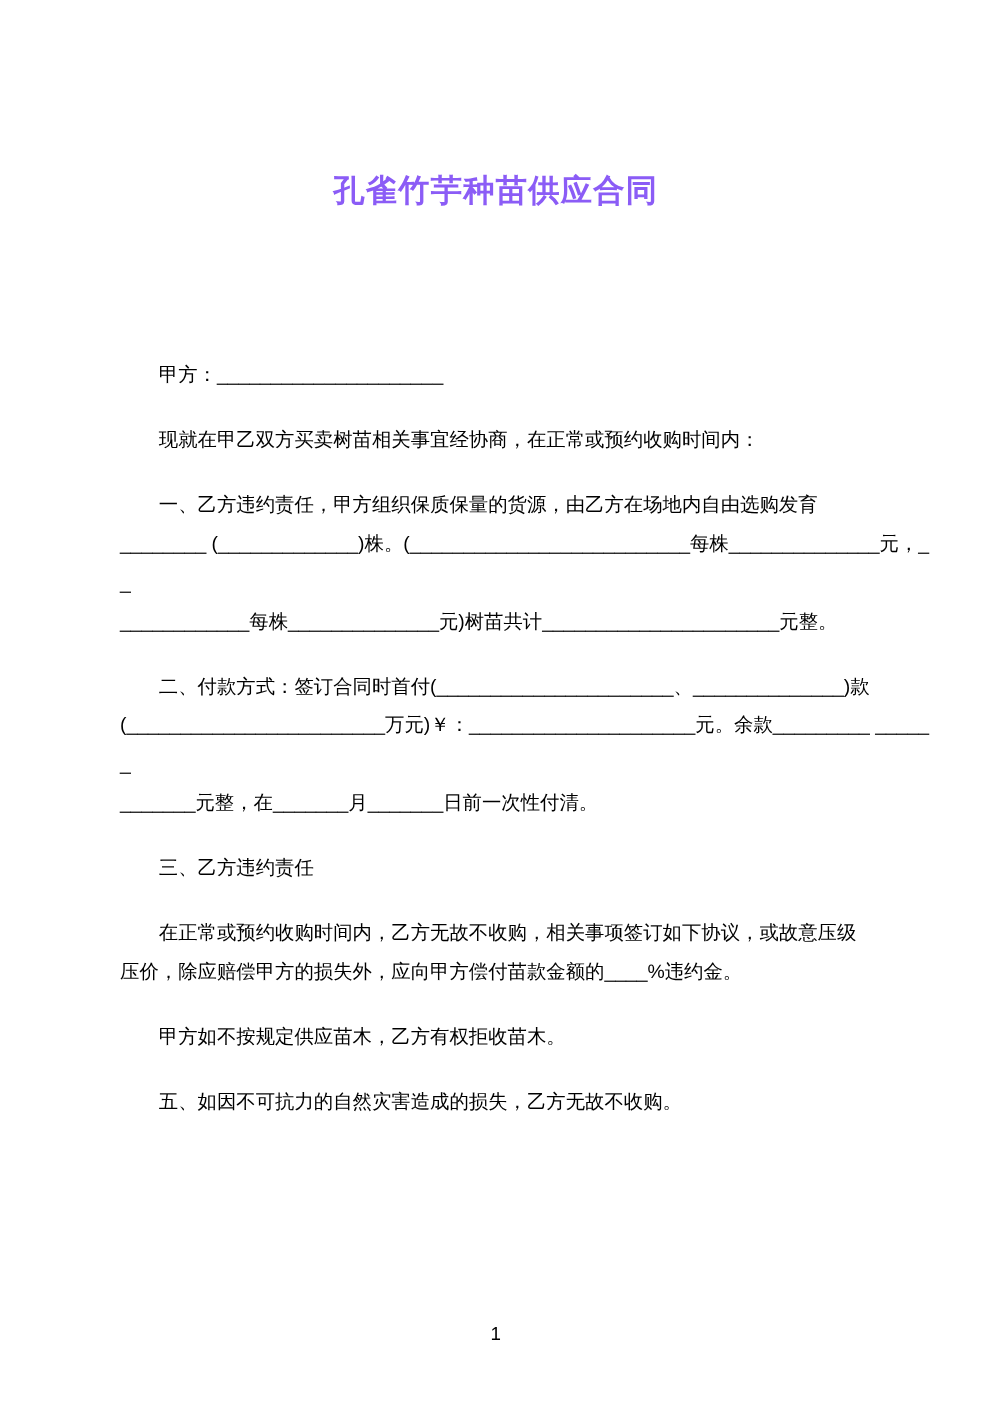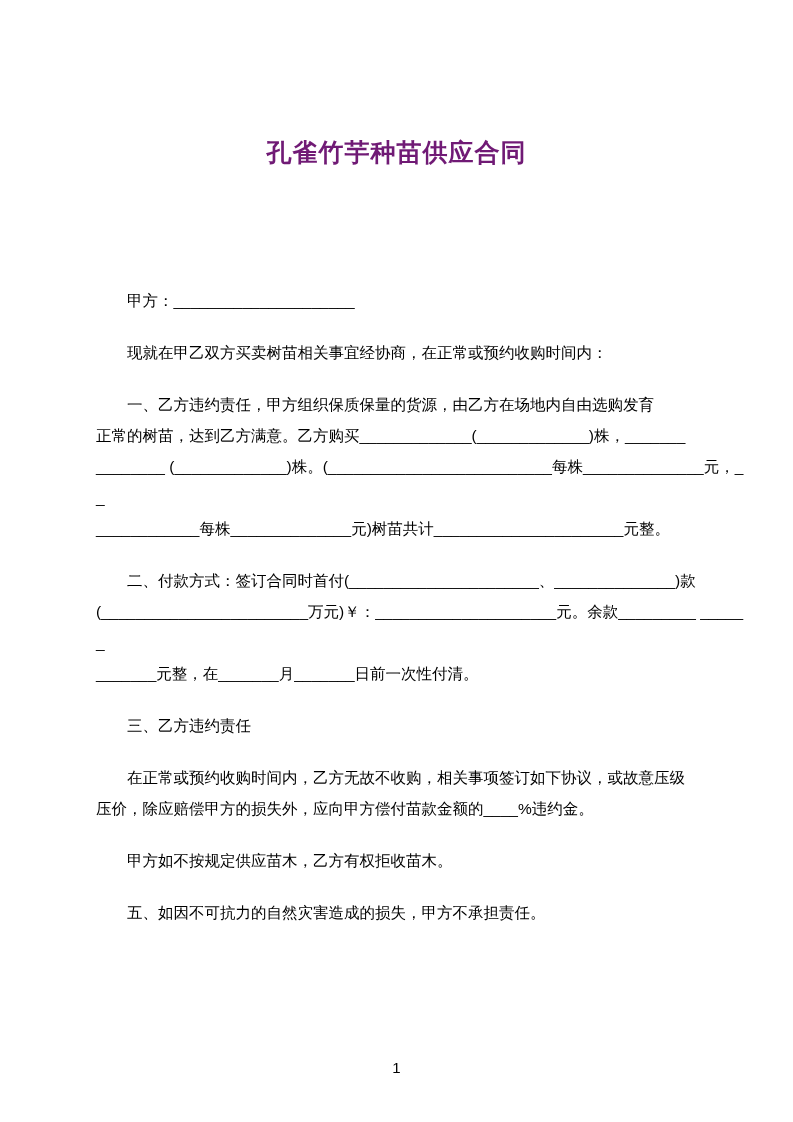--- a/index.html
+++ b/index.html
@@ -17,21 +17,21 @@
     font-family: "Liberation Sans", "DejaVu Sans", sans-serif;
     overflow: hidden;
   }
   .doc-title {
     margin: 0;
     padding-top: 136px;
     text-align: center;
     font-size: 25px;
     font-weight: bold;
     letter-spacing: 1px;
-    color: #701a75;
+    color: #8b5cf6;
   }
   .doc-body {
     padding: 116px 48px 0 96px;
     font-size: 15.5px;
     line-height: 31px;
   }
   .para {
     margin: 0 0 21px 0;
     padding: 0;
   }
@@ -66,21 +66,20 @@
       <span class="line indent">甲方：_____________________</span>
     </p>
 
 
     <p class="para">
       <span class="line indent">现就在甲乙双方买卖树苗相关事宜经协商，在正常或预约收购时间内：</span>
     </p>
 
     <p class="para">
       <span class="line indent">一、乙方违约责任，甲方组织保质保量的货源，由乙方在场地内自由选购发育</span>
-      <span class="line">正常的树苗，达到乙方满意。乙方购买_____________(_____________)株，_______</span>
       <span class="line">________ (_____________)株。(__________________________每株______________元，__</span>
       <span class="line">____________每株______________元)树苗共计______________________元整。</span>
     </p>
 
     <p class="para">
       <span class="line indent">二、付款方式：签订合同时首付(______________________、______________)款</span>
       <span class="line">(________________________万元)￥：_____________________元。余款_________ ______</span>
       <span class="line">_______元整，在_______月_______日前一次性付清。</span>
     </p>
 
@@ -92,20 +91,20 @@
       <span class="line indent">在正常或预约收购时间内，乙方无故不收购，相关事项签订如下协议，或故意压级</span>
       <span class="line">压价，除应赔偿甲方的损失外，应向甲方偿付苗款金额的____%违约金。</span>
     </p>
 
 
     <p class="para">
       <span class="line indent">甲方如不按规定供应苗木，乙方有权拒收苗木。</span>
     </p>
 
     <p class="para">
-      <span class="line indent">五、如因不可抗力的自然灾害造成的损失，甲方不承担责任。</span>
+      <span class="line indent">五、如因不可抗力的自然灾害造成的损失，乙方无故不收购。</span>
     </p>
 
   </div>
 
   <div class="page-number">1</div>
 
 </div>
 
 </body></html>

